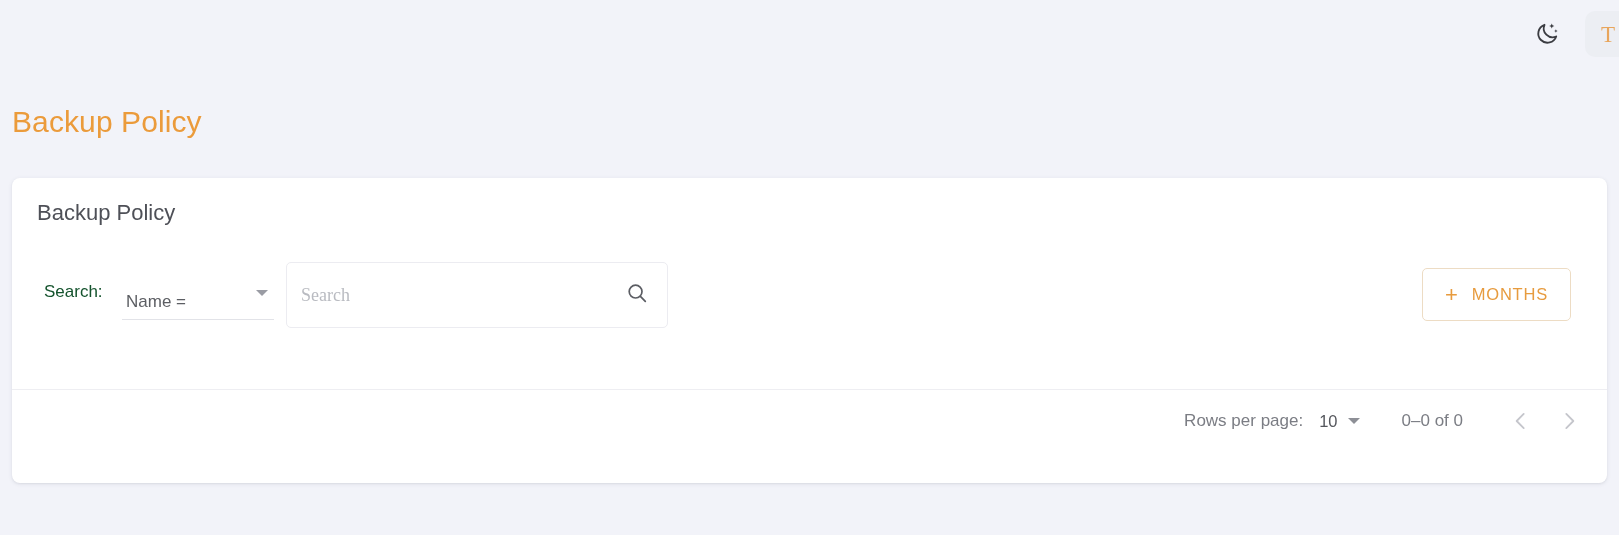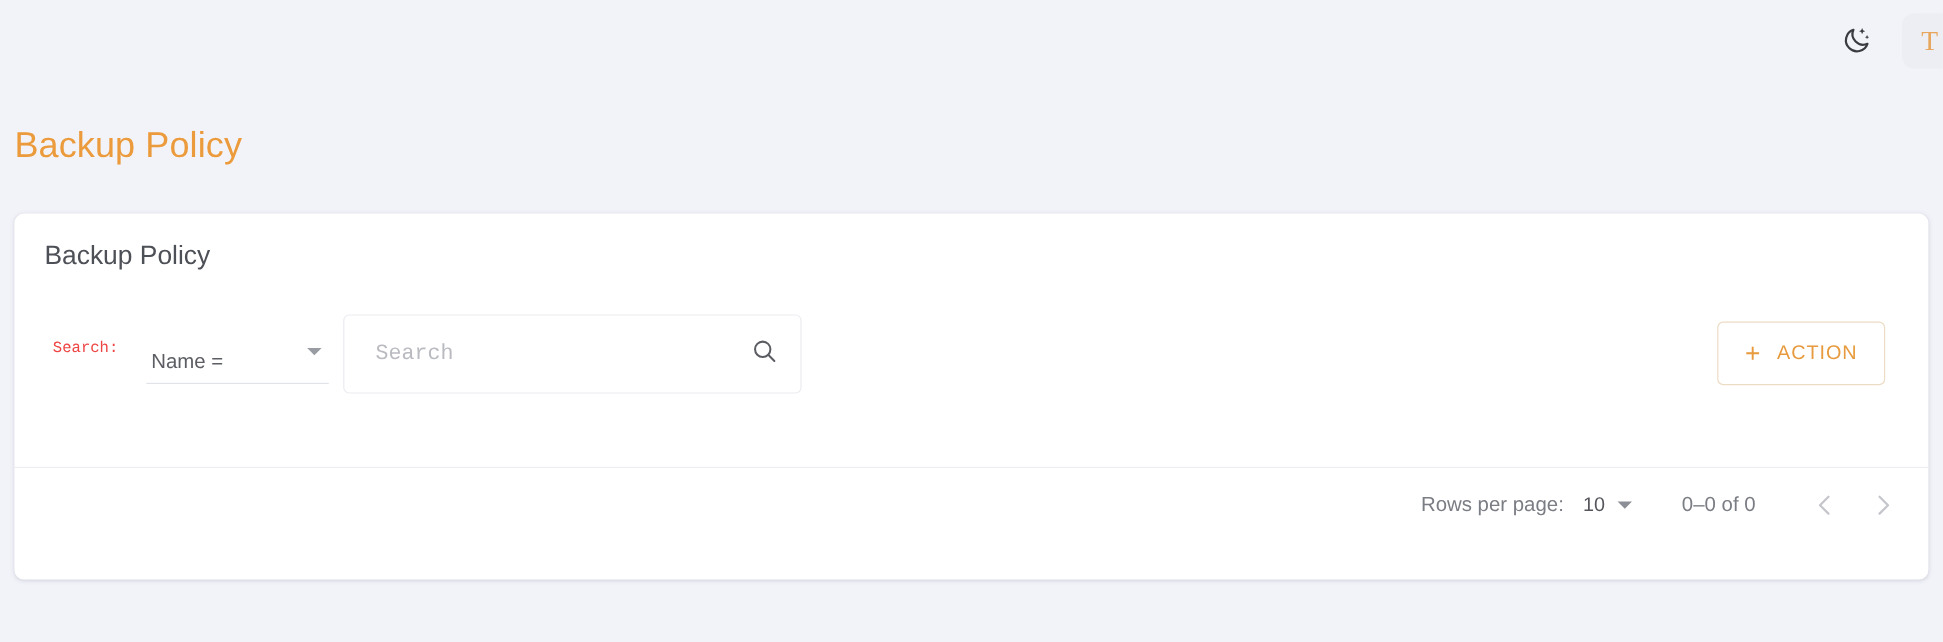--- a/index.html
+++ b/index.html
@@ -107,23 +107,22 @@
     position: absolute;
     top: 82px;
     left: 0;
     width: 100%;
     height: 78px;
   }
   .search-label {
     position: absolute;
     left: 32px;
     top: 22px;
-    font-size: 13px;
-    color: #ef4444;
-    font-family: Liberation Mono, monospace;
+    font-size: 17px;
+    color: #14532d;
   }
   .select-wrap {
     position: absolute;
     left: 110px;
     top: 8px;
     width: 152px;
     height: 52px;
     border-bottom: 1px solid #e2e3e8;
     cursor: pointer;
   }
@@ -150,30 +149,30 @@
     top: 2px;
     width: 382px;
     height: 66px;
     border: 1px solid #ececf1;
     border-radius: 5px;
     background: #fff;
     cursor: text;
   }
   .search-input {
     position: absolute;
-    left: 24px;
+    left: 12px;
     top: 0;
     width: 300px;
     height: 100%;
     border: none;
     outline: none;
     background: transparent;
     font-size: 18px;
     color: #5c5e63;
-    font-family: Liberation Mono, monospace;
+    font-family: Liberation Serif, serif;
   }
   .search-input::placeholder { color: #b9bbc1; opacity: 1; }
   .search-icon {
     position: absolute;
     right: 18px;
     top: 50%;
     transform: translateY(-50%);
     cursor: pointer;
   }
 
@@ -331,21 +330,21 @@
         <span class="search-icon">
           <svg width="24" height="24" viewBox="0 0 24 24" fill="none">
             <circle cx="10.6" cy="10.6" r="6.4" stroke="#5b5d63" stroke-width="1.7"></circle>
             <line x1="15.4" y1="15.4" x2="20.3" y2="20.3" stroke="#5b5d63" stroke-width="1.7" stroke-linecap="round"></line>
           </svg>
         </span>
       </div>
 
       <button class="create-btn">
         <span class="create-plus">+</span>
-        <span>ACTION</span>
+        <span>MONTHS</span>
       </button>
 
     </div>
 
     <div class="divider head"></div>
 
     <div class="table-body"></div>
 
     <div class="pagination">
       <span class="rpp-label">Rows per page:</span>

